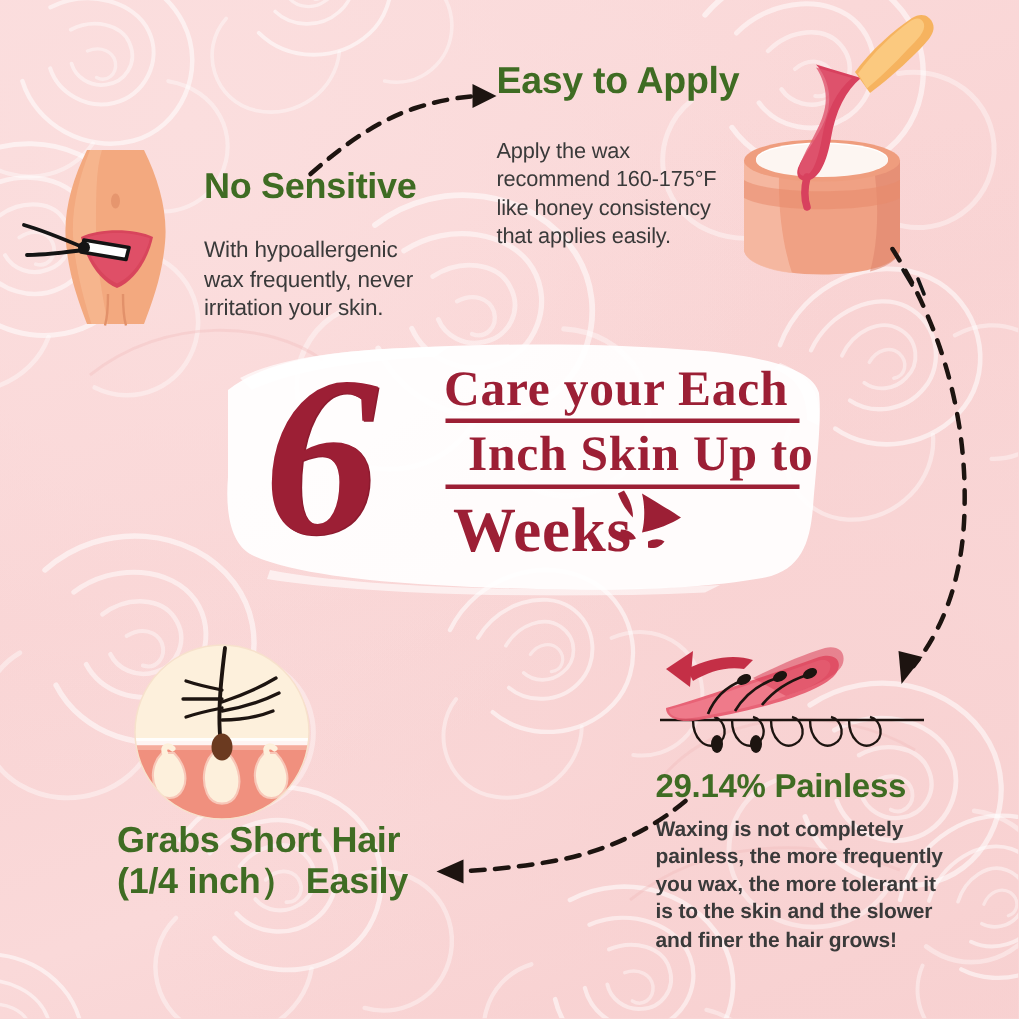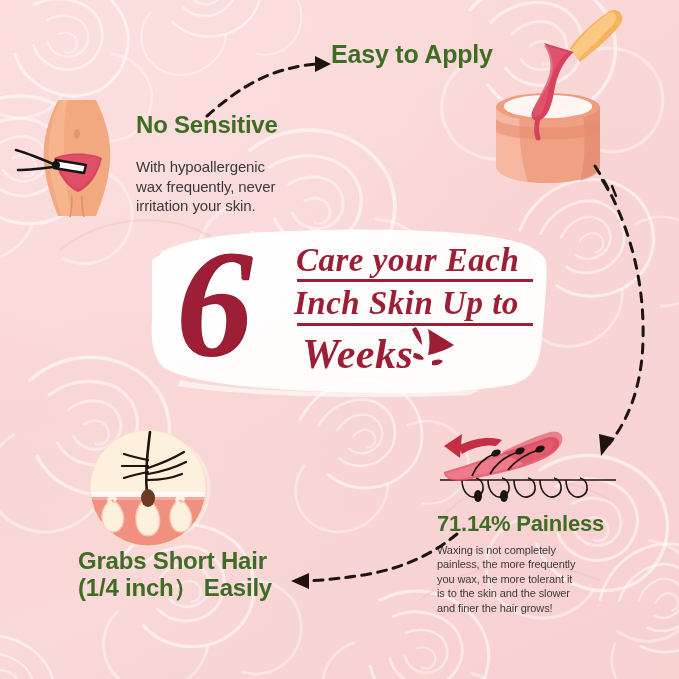--- a/index.html
+++ b/index.html
@@ -41,21 +41,21 @@
   #blk-nosensitive .body-copy{font-size:15px;}
 
   
   #blk-easyapply{position:absolute;left:331px;top:40px;width:200px;}
   #blk-easyapply .headline{font-size:25px;margin-bottom:24px;}
   #blk-easyapply .body-copy{font-size:14.5px;}
 
   
   #blk-painless{position:absolute;left:437px;top:512px;width:215px;}
   #blk-painless .headline{font-size:22px;margin-bottom:6px;}
-  #blk-painless .body-copy{font-size:11px;}
+  #blk-painless .body-copy{font-size:14px;font-weight:bold;}
 
   
   #blk-grabs{position:absolute;left:78px;top:548px;width:240px;}
   #blk-grabs .headline{font-size:24px;margin-bottom:7px;}
   #blk-grabs .body-copy{font-size:14.5px;}
 
   
   #banner{position:absolute;left:150px;top:222px;width:400px;height:175px;}
   #brushstroke{position:absolute;inset:0;width:400px;height:175px;}
   #banner-content{position:absolute;inset:0;}
@@ -63,27 +63,27 @@
     position:absolute;left:26px;top:6px;
     font-family:"Liberation Serif", serif;
     font-style:italic;font-weight:bold;
     font-size:152px;line-height:1;
     color:#9c1f35;
     text-shadow:1px 1px 0 #8d1b2f;
   }
   .script-line{
     position:absolute;
     font-family:"Liberation Serif", serif;
-    font-style:italic;font-weight:bold;
+    font-weight:bold;
     color:#9c1f35;
     white-space:nowrap;
     letter-spacing:0.5px;
   }
   #line1{left:146px;top:20px;font-size:33px;}
-  #line2{left:144px;top:63px;font-size:33px;}
+  #line2{left:162px;top:63px;font-size:33px;}
   #line3{left:152px;top:108px;font-size:42px;}
   .rule{position:absolute;height:2.5px;background:#9c1f35;}
   #rule1{left:147px;top:57px;width:236px;}
   #rule2{left:147px;top:101px;width:236px;}
   #flourish{position:absolute;left:248px;top:103px;width:60px;height:44px;}
 
   
   #ill-body{position:absolute;left:12px;top:96px;width:130px;height:122px;}
   #ill-waxpot{position:absolute;left:482px;top:8px;width:192px;height:192px;}
   #ill-follicle{position:absolute;left:62px;top:426px;width:172px;height:128px;}
@@ -261,24 +261,28 @@
 
   <div id="blk-nosensitive">
     <div class="headline">No Sensitive</div>
     <div class="body-copy">With hypoallergenic
 wax frequently, never
 irritation your skin.</div>
   </div>
 
   <div id="blk-easyapply">
     <div class="headline">Easy to Apply</div>
+    <div class="body-copy">Apply the wax
+recommend 160-175°F
+like honey consistency
+that applies easily.</div>
   </div>
 
   <div id="blk-painless">
-    <div class="headline">71.14% Painless</div>
+    <div class="headline">29.14% Painless</div>
     <div class="body-copy">Waxing is not completely
 painless, the more frequently
 you wax, the more tolerant it
 is to the skin and the slower
 and finer the hair grows!</div>
   </div>
 
   <div id="blk-grabs">
     <div class="headline">Grabs Short Hair
 (1/4 inch）  Easily</div>

